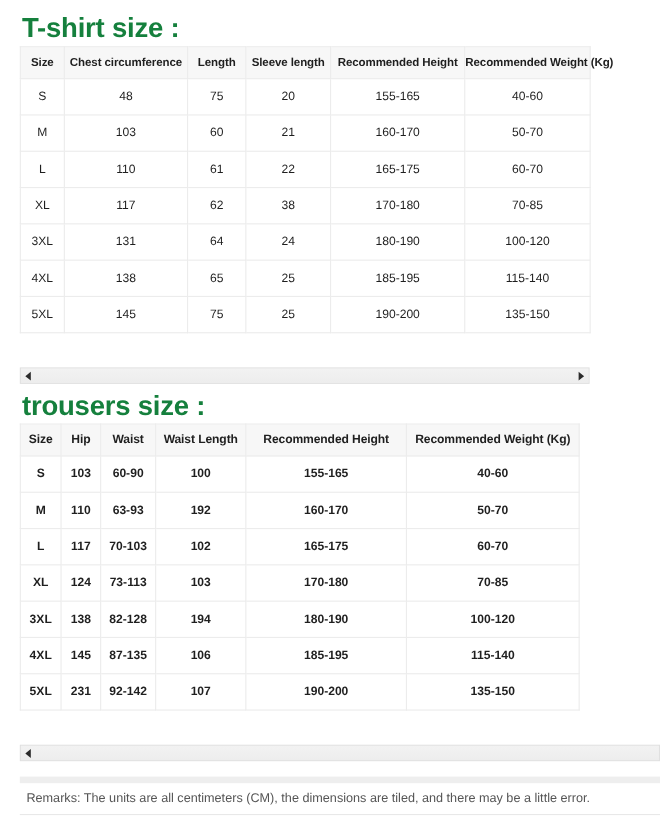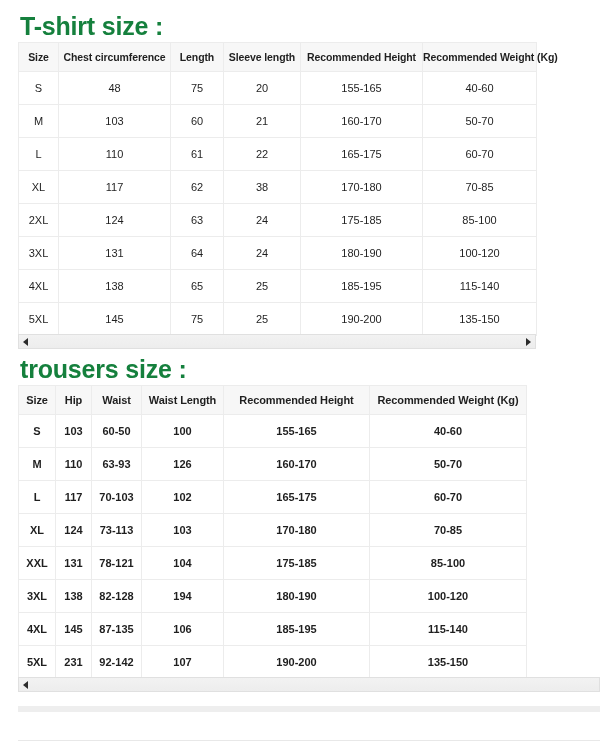--- a/index.html
+++ b/index.html
@@ -198,28 +198,20 @@
         </tr>
         <tr>
           <td>XL</td>
           <td>117</td>
           <td>62</td>
           <td>38</td>
           <td>170-180</td>
           <td>70-85</td>
         </tr>
         <tr>
-          <td>2XL</td>
-          <td>124</td>
-          <td>63</td>
-          <td>24</td>
-          <td>175-185</td>
-          <td>85-100</td>
-        </tr>
-        <tr>
           <td>3XL</td>
           <td>131</td>
           <td>64</td>
           <td>24</td>
           <td>180-190</td>
           <td>100-120</td>
         </tr>
         <tr>
           <td>4XL</td>
           <td>138</td>
@@ -268,58 +260,50 @@
           <th>Waist</th>
           <th>Waist Length</th>
           <th>Recommended Height</th>
           <th>Recommended Weight (Kg)</th>
         </tr>
       </thead>
       <tbody>
         <tr>
           <td>S</td>
           <td>103</td>
-          <td>60-50</td>
+          <td>60-90</td>
           <td>100</td>
           <td>155-165</td>
           <td>40-60</td>
         </tr>
         <tr>
           <td>M</td>
           <td>110</td>
           <td>63-93</td>
-          <td>126</td>
+          <td>192</td>
           <td>160-170</td>
           <td>50-70</td>
         </tr>
         <tr>
           <td>L</td>
           <td>117</td>
           <td>70-103</td>
           <td>102</td>
           <td>165-175</td>
           <td>60-70</td>
         </tr>
         <tr>
           <td>XL</td>
           <td>124</td>
           <td>73-113</td>
           <td>103</td>
           <td>170-180</td>
           <td>70-85</td>
         </tr>
         <tr>
-          <td>XXL</td>
-          <td>131</td>
-          <td>78-121</td>
-          <td>104</td>
-          <td>175-185</td>
-          <td>85-100</td>
-        </tr>
-        <tr>
           <td>3XL</td>
           <td>138</td>
           <td>82-128</td>
           <td>194</td>
           <td>180-190</td>
           <td>100-120</td>
         </tr>
         <tr>
           <td>4XL</td>
           <td>145</td>
@@ -340,15 +324,16 @@
     </table>
   </div>
 
   <div id="trousers-scroll" class="hscroll">
     <div class="scroll-arrow left">
         <span class="tri"></span>
       </div>
   </div>
 
   <div id="remarks-bar"></div>
+  <div id="remarks-text">Remarks: The units are all centimeters (CM), the dimensions are tiled, and there may be a little error.</div>
   <div id="remarks-rule"></div>
 
 </div>
 
 </body></html>

